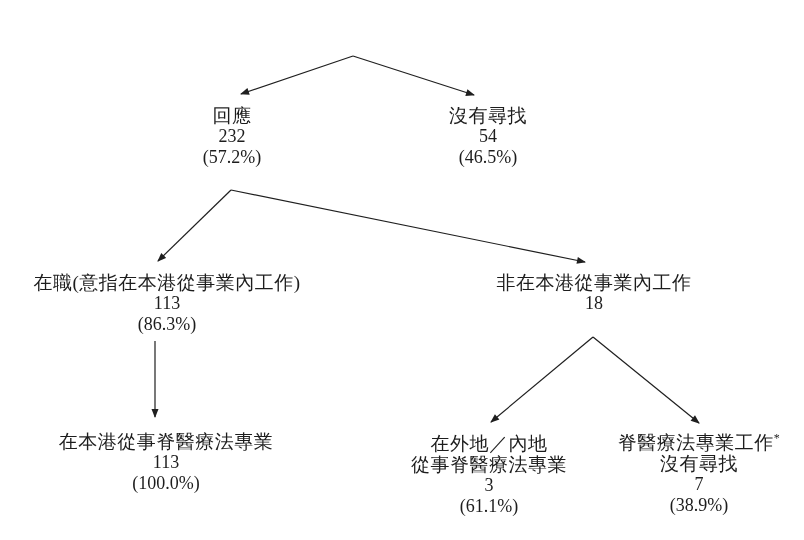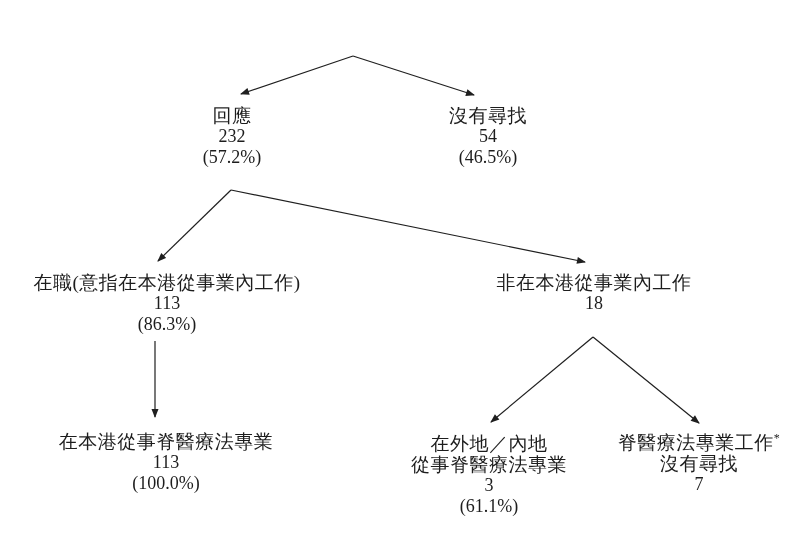--- a/index.html
+++ b/index.html
@@ -74,15 +74,16 @@
     <div class="t">在外地／內地</div>
     <div class="t">從事脊醫療法專業</div>
     <div class="v">3</div>
     <div class="v">(61.1%)</div>
   </div>
 
   <div class="node" style="left:699px;top:432px">
     <div class="t"><span>脊醫療法專業工作</span><sup>*</sup></div>
     <div class="t">沒有尋找</div>
     <div class="v">7</div>
+    <div class="v">(38.9%)</div>
   </div>
 
 </div>
 
 </body></html>

